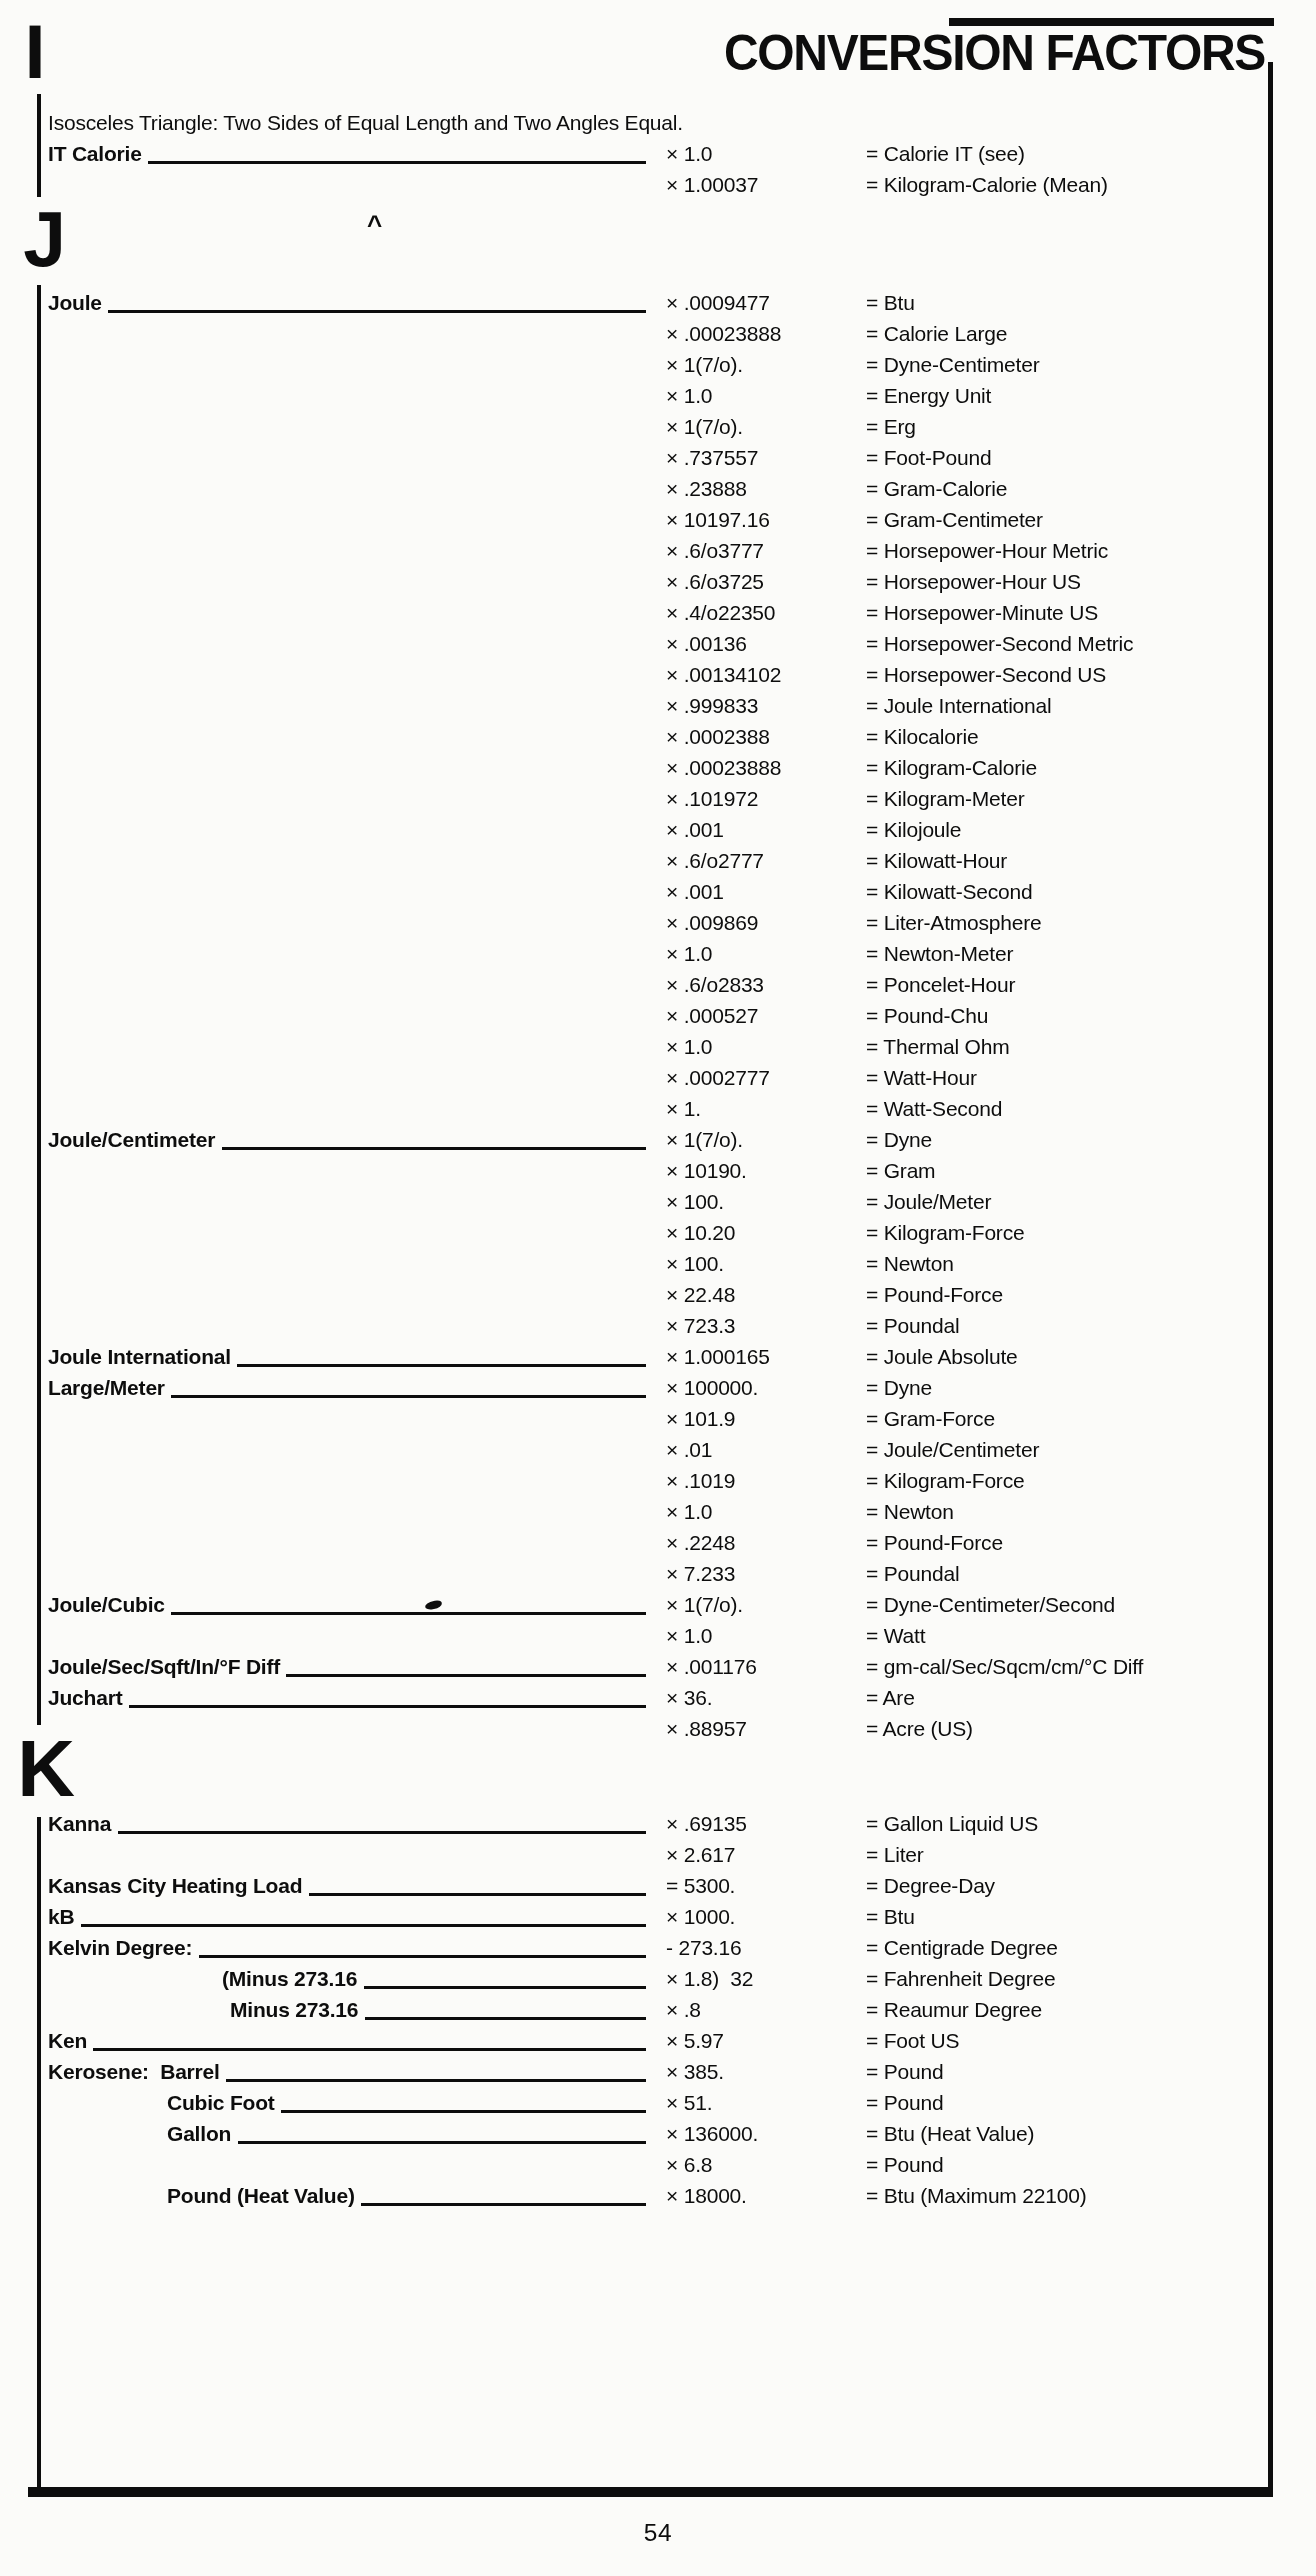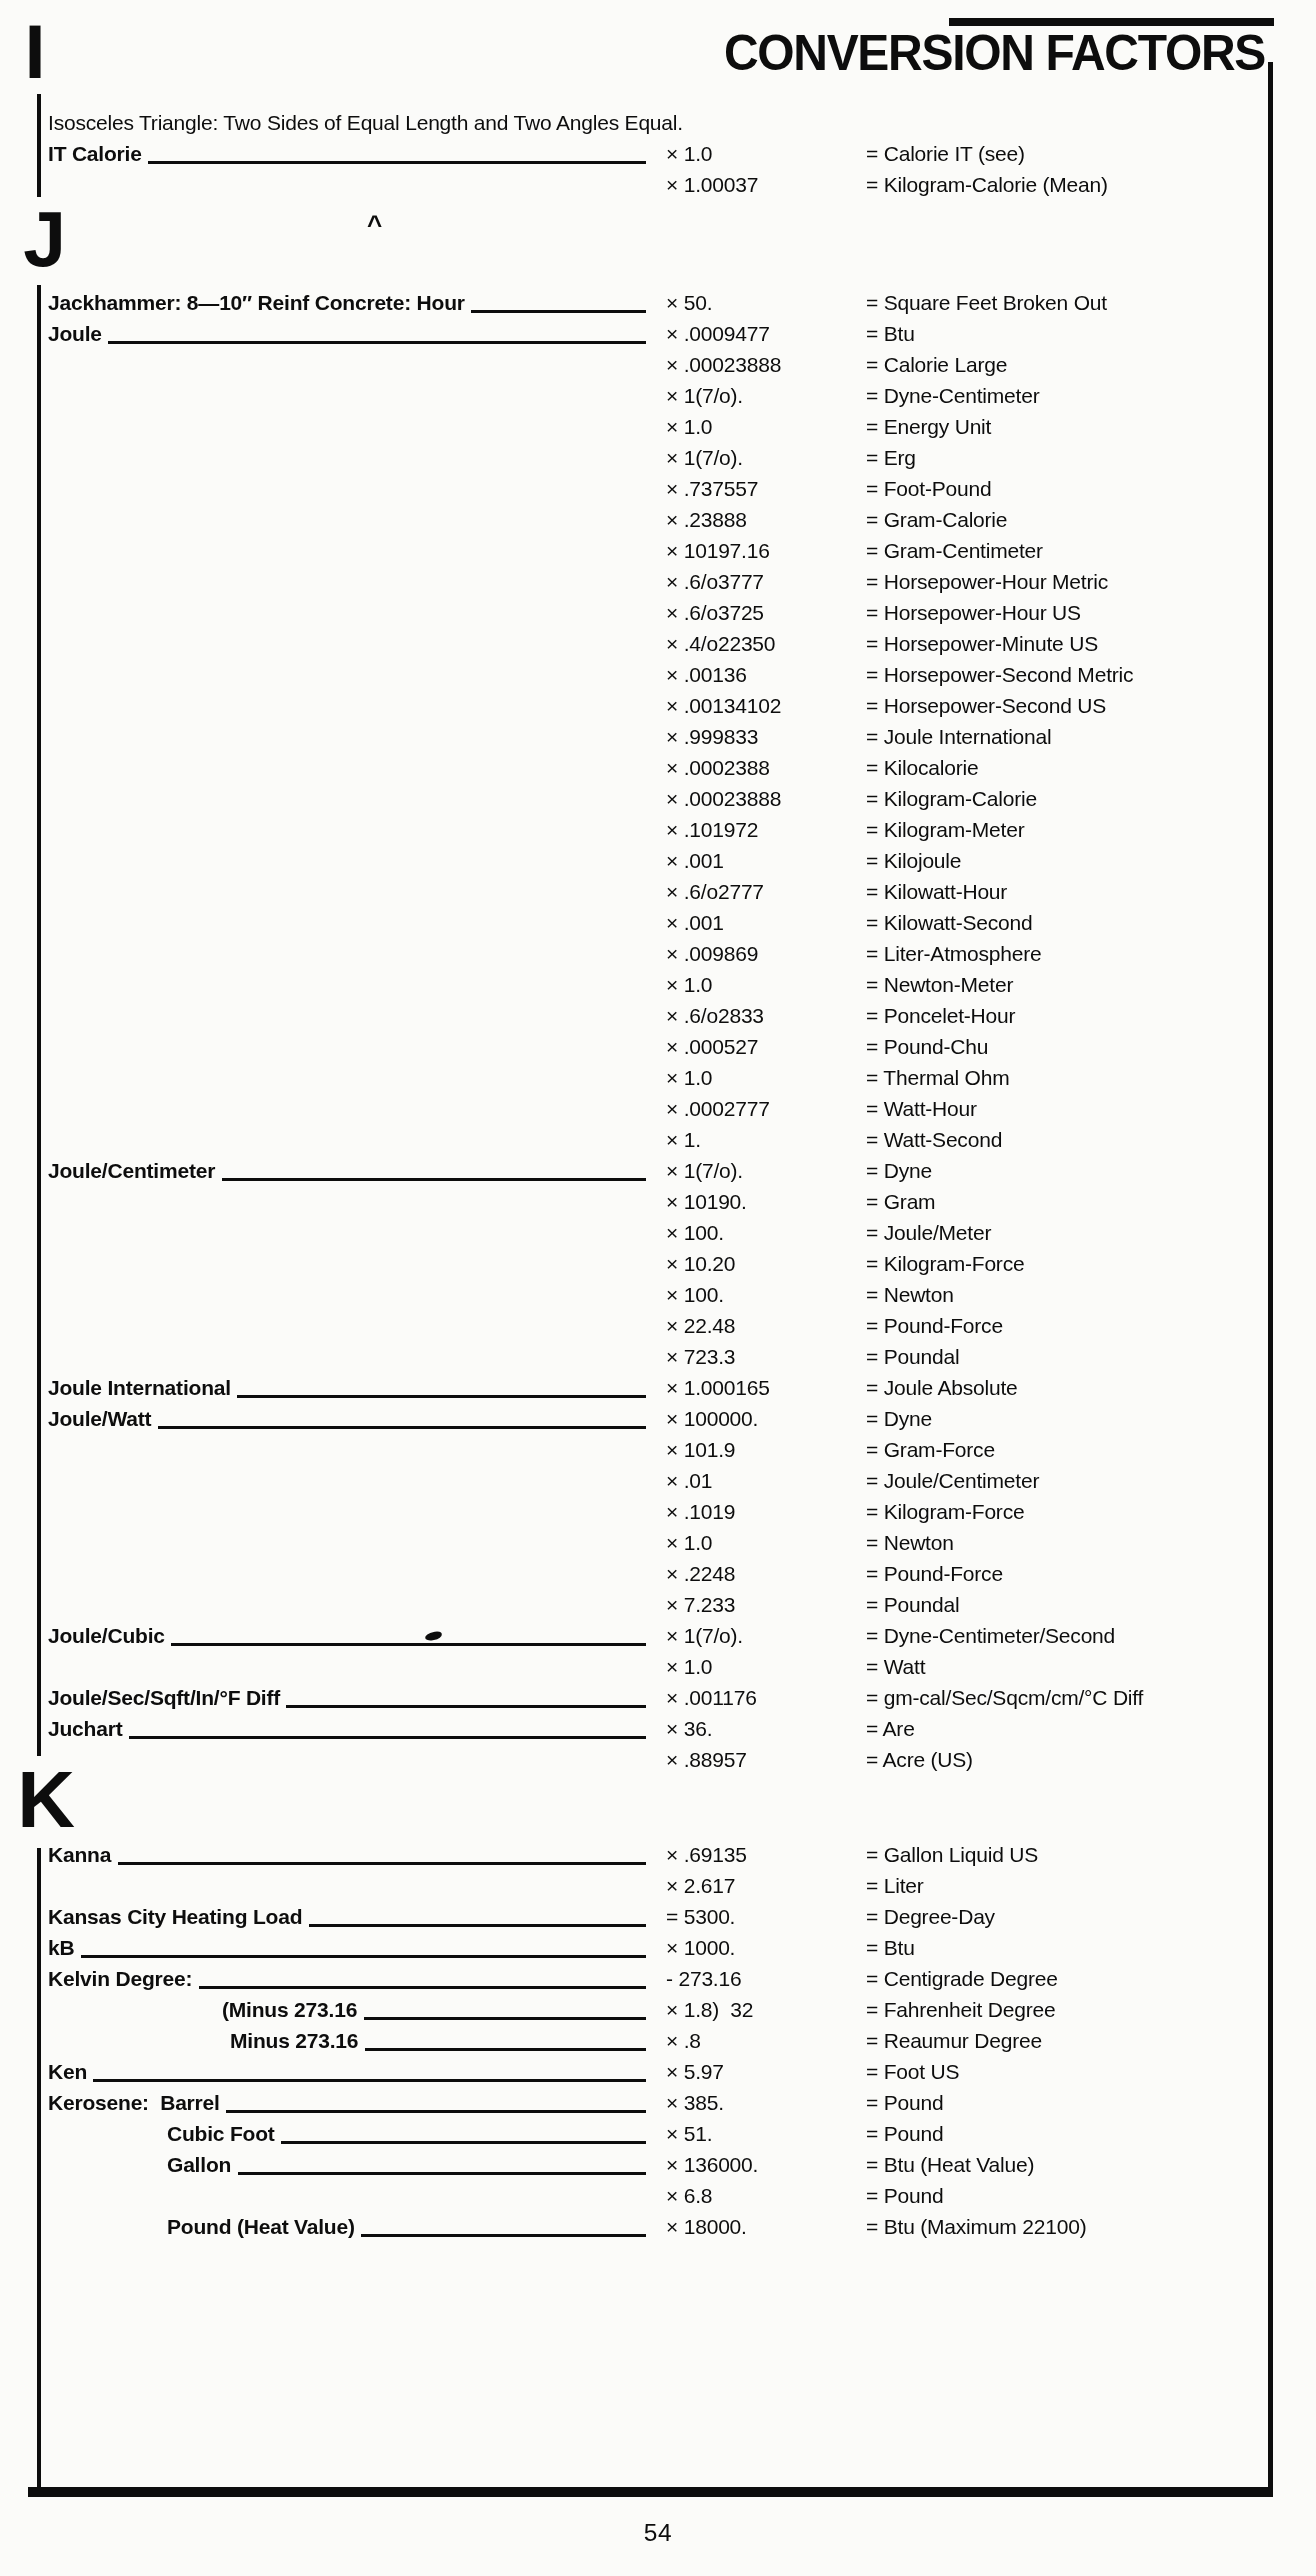--- a/index.html
+++ b/index.html
@@ -97,28 +97,20 @@
       <div class="nameleader"></div>
       <span class="factor">× 1.00037</span>
       <span class="result">= Kilogram-Calorie (Mean)</span>
     </div>
     <div class="letter-block letter-block-J">
       <span class="big-letter">J</span>
       <span class="caret-mark">^</span>
     </div>
     <div class="row">
       <div class="nameleader">
-        <span class="name">Jackhammer: 8—10″ Reinf Concrete: Hour</span>
-        <div class="leader"></div>
-      </div>
-      <span class="factor">× 50.</span>
-      <span class="result">= Square Feet Broken Out</span>
-    </div>
-    <div class="row">
-      <div class="nameleader">
         <span class="name">Joule</span>
         <div class="leader"></div>
       </div>
       <span class="factor">× .0009477</span>
       <span class="result">= Btu</span>
     </div>
     <div class="row">
       <div class="nameleader"></div>
       <span class="factor">× .00023888</span>
       <span class="result">= Calorie Large</span>
@@ -289,21 +281,21 @@
     <div class="row">
       <div class="nameleader">
         <span class="name">Joule International</span>
         <div class="leader"></div>
       </div>
       <span class="factor">× 1.000165</span>
       <span class="result">= Joule Absolute</span>
     </div>
     <div class="row">
       <div class="nameleader">
-        <span class="name">Joule/Watt</span>
+        <span class="name">Large/Meter</span>
         <div class="leader"></div>
       </div>
       <span class="factor">× 100000.</span>
       <span class="result">= Dyne</span>
     </div>
     <div class="row">
       <div class="nameleader"></div>
       <span class="factor">× 101.9</span>
       <span class="result">= Gram-Force</span>
     </div>

